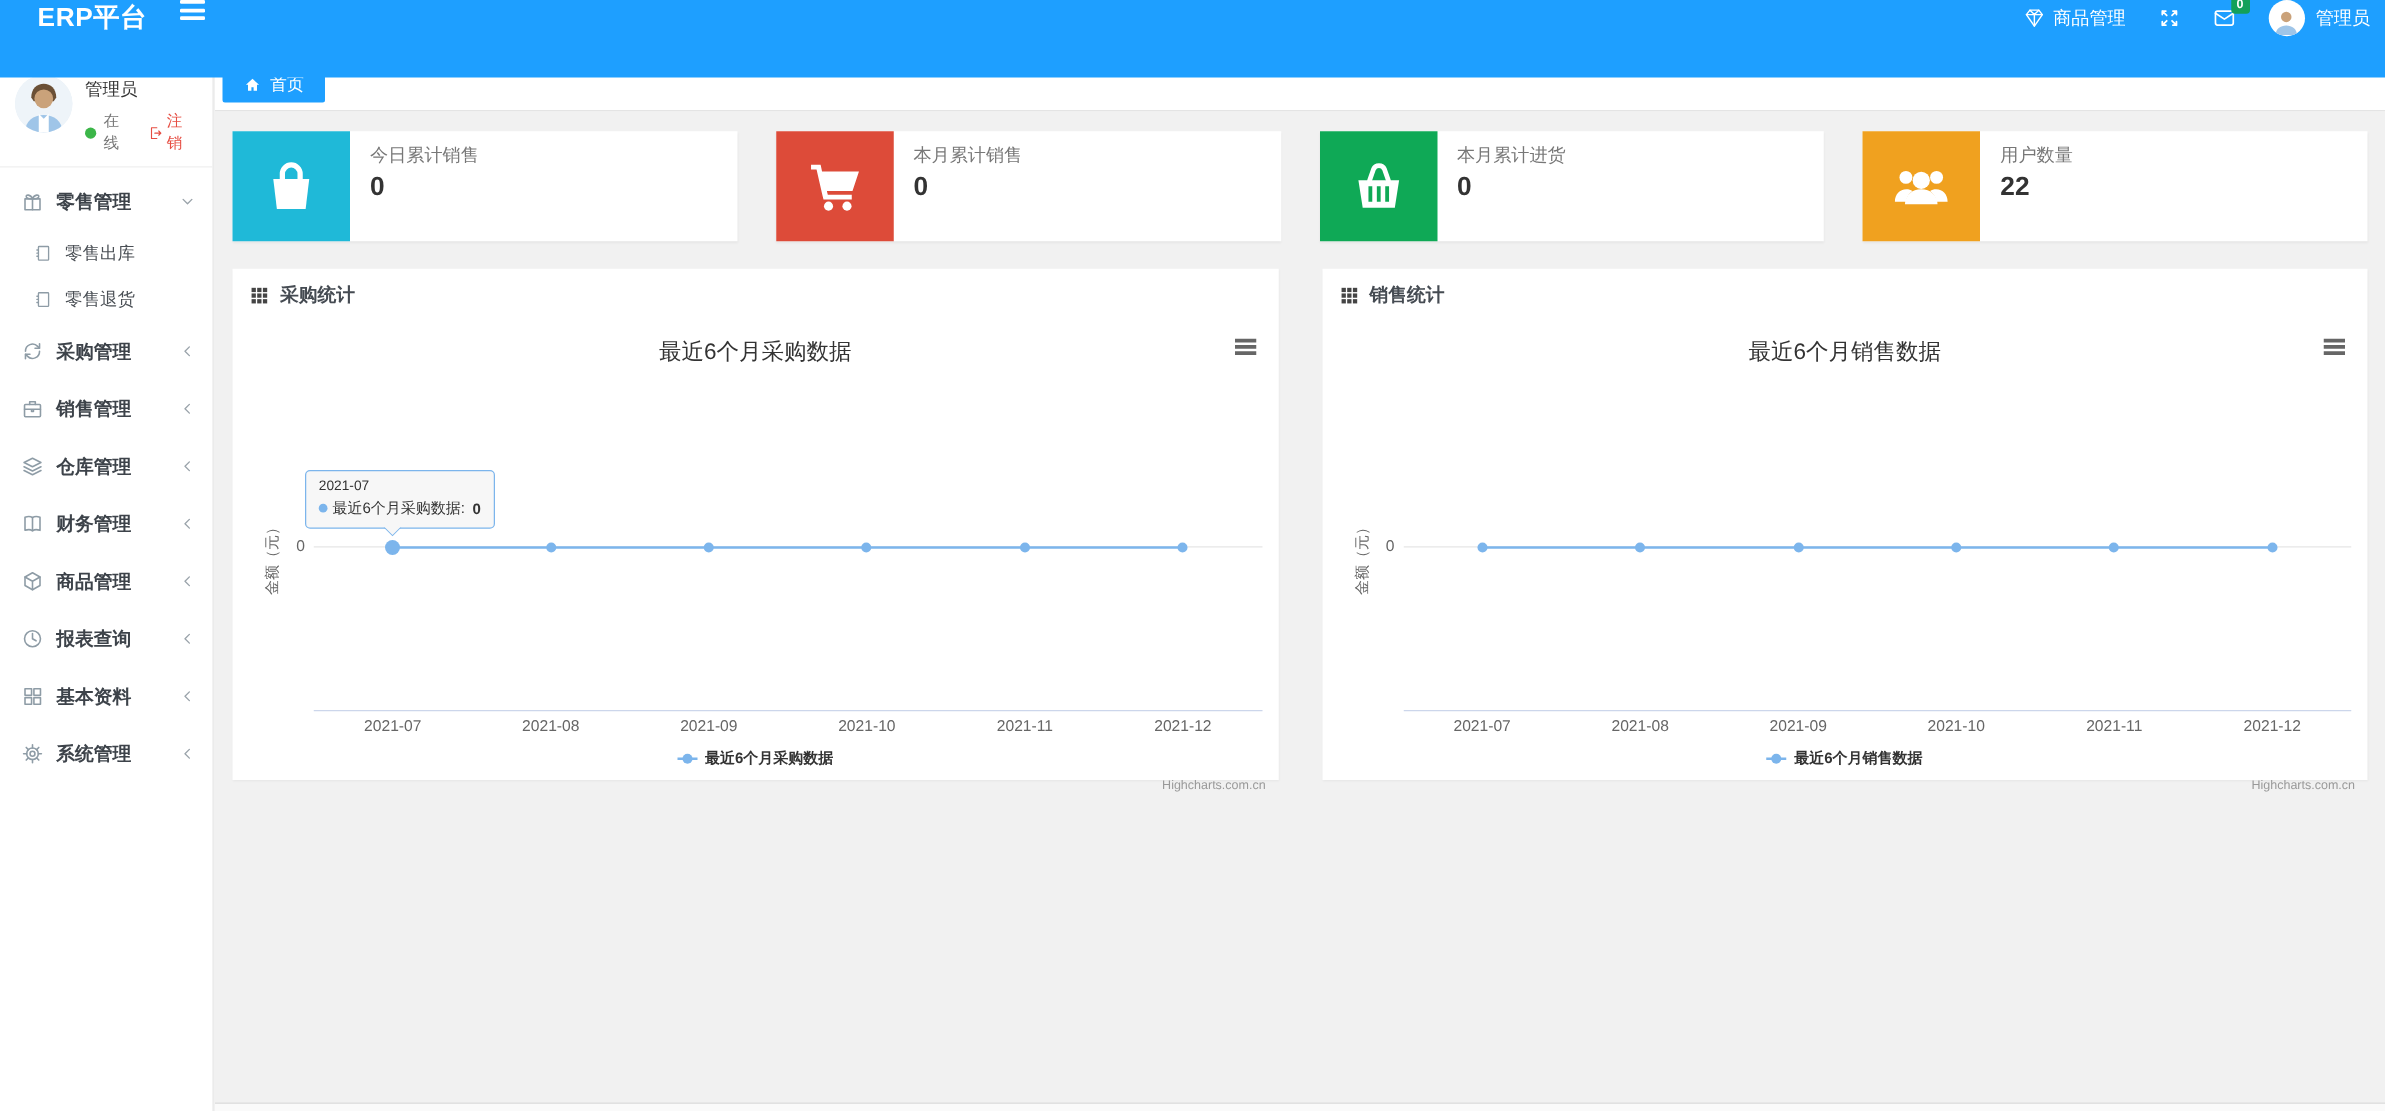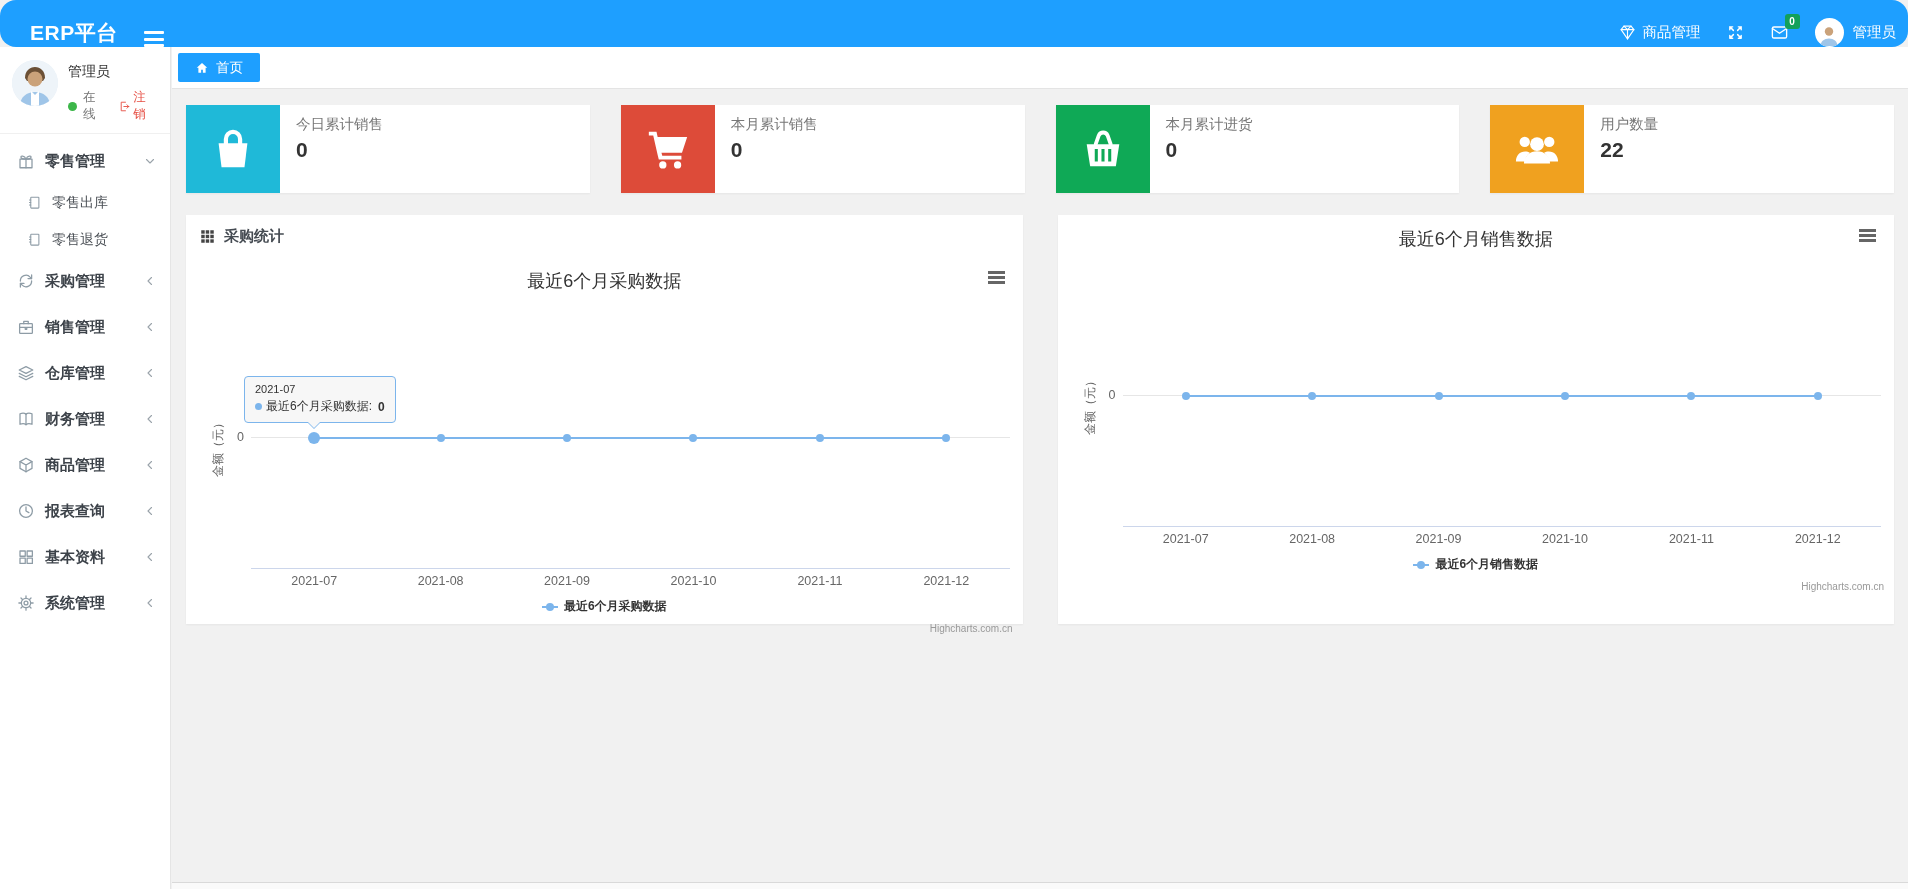--- a/index.html
+++ b/index.html
@@ -1,20 +1,20 @@
 <!DOCTYPE html>
 <html><head>
 <meta charset="utf-8">
 <style>
   * { margin:0; padding:0; box-sizing:border-box; }
   html,body { width:1908px; height:889px; overflow:hidden; }
   body { font-family:"Liberation Sans","DejaVu Sans",sans-serif; background:#f1f1f1; position:relative; color:#333; }
 
   
-  .navbar { position:absolute; top:0; left:0; right:0; height:47px; background:#1E9FFF; display:flex; align-items:flex-end; z-index:30;border-radius:16px; }
+  .navbar { position:absolute; top:0; left:0; right:0; height:62px; background:#1E9FFF; display:flex; align-items:flex-start; z-index:30; }
   .brand { color:#fff; font-size:21px; font-weight:bold; margin-left:30px; letter-spacing:.5px; }
   .nav-burger { margin-left:26px; width:20px; height:16px; display:flex; flex-direction:column; justify-content:space-between; cursor:pointer; }
   .nav-burger i { display:block; height:3px; background:#fff; border-radius:1px; }
   .nav-right { margin-left:auto; display:flex; align-items:center; gap:26px; padding-right:12px; color:#fff; }
   .nav-item { display:flex; align-items:center; gap:7px; font-size:14.5px; color:#fff; cursor:pointer; }
   .nav-iconbtn { position:relative; display:flex; align-items:center; cursor:pointer; }
   .badge { position:absolute; top:-9px; right:-11px; min-width:15px; height:15px; padding:0 3px; background:#13a05a; color:#fff; font-size:10px; line-height:15px; text-align:center; border-radius:3px; font-weight:bold; }
   .nav-avatar { width:29px; height:29px; border-radius:50%; background:#fff; overflow:hidden; display:flex; align-items:flex-end; justify-content:center; }
   .nav-user { display:flex; align-items:center; gap:9px; cursor:pointer; }
   .nav-user span { font-size:14.5px; }
@@ -411,20 +411,36 @@
             <div class="tt-row">
               <span class="tt-dot"></span>
               <span>最近6个月采购数据:</span>
               <span class="tt-val">0</span>
             </div>
           </div>
         </div>
       </div>
 
       <div class="panel">
+        <div class="panel-header">
+          <svg class="ph-icon" viewBox="0 0 24 24">
+              <g fill="#444">
+                <rect x="2" y="2" width="5.5" height="5.5"></rect>
+                <rect x="9.2" y="2" width="5.5" height="5.5"></rect>
+                <rect x="16.5" y="2" width="5.5" height="5.5"></rect>
+                <rect x="2" y="9.2" width="5.5" height="5.5"></rect>
+                <rect x="9.2" y="9.2" width="5.5" height="5.5"></rect>
+                <rect x="16.5" y="9.2" width="5.5" height="5.5"></rect>
+                <rect x="2" y="16.5" width="5.5" height="5.5"></rect>
+                <rect x="9.2" y="16.5" width="5.5" height="5.5"></rect>
+                <rect x="16.5" y="16.5" width="5.5" height="5.5"></rect>
+              </g>
+            </svg>
+          <span class="panel-title">销售统计</span>
+        </div>
         <div class="chart">
           <div class="chart-title">最近6个月销售数据</div>
           <div class="chart-menu">
               <i></i>
               <i></i>
               <i></i>
             </div>
           <div class="gridline"></div>
           <div class="ytick">0</div>
           <div class="ylabel-wrap"><span>金额（元）</span></div>

